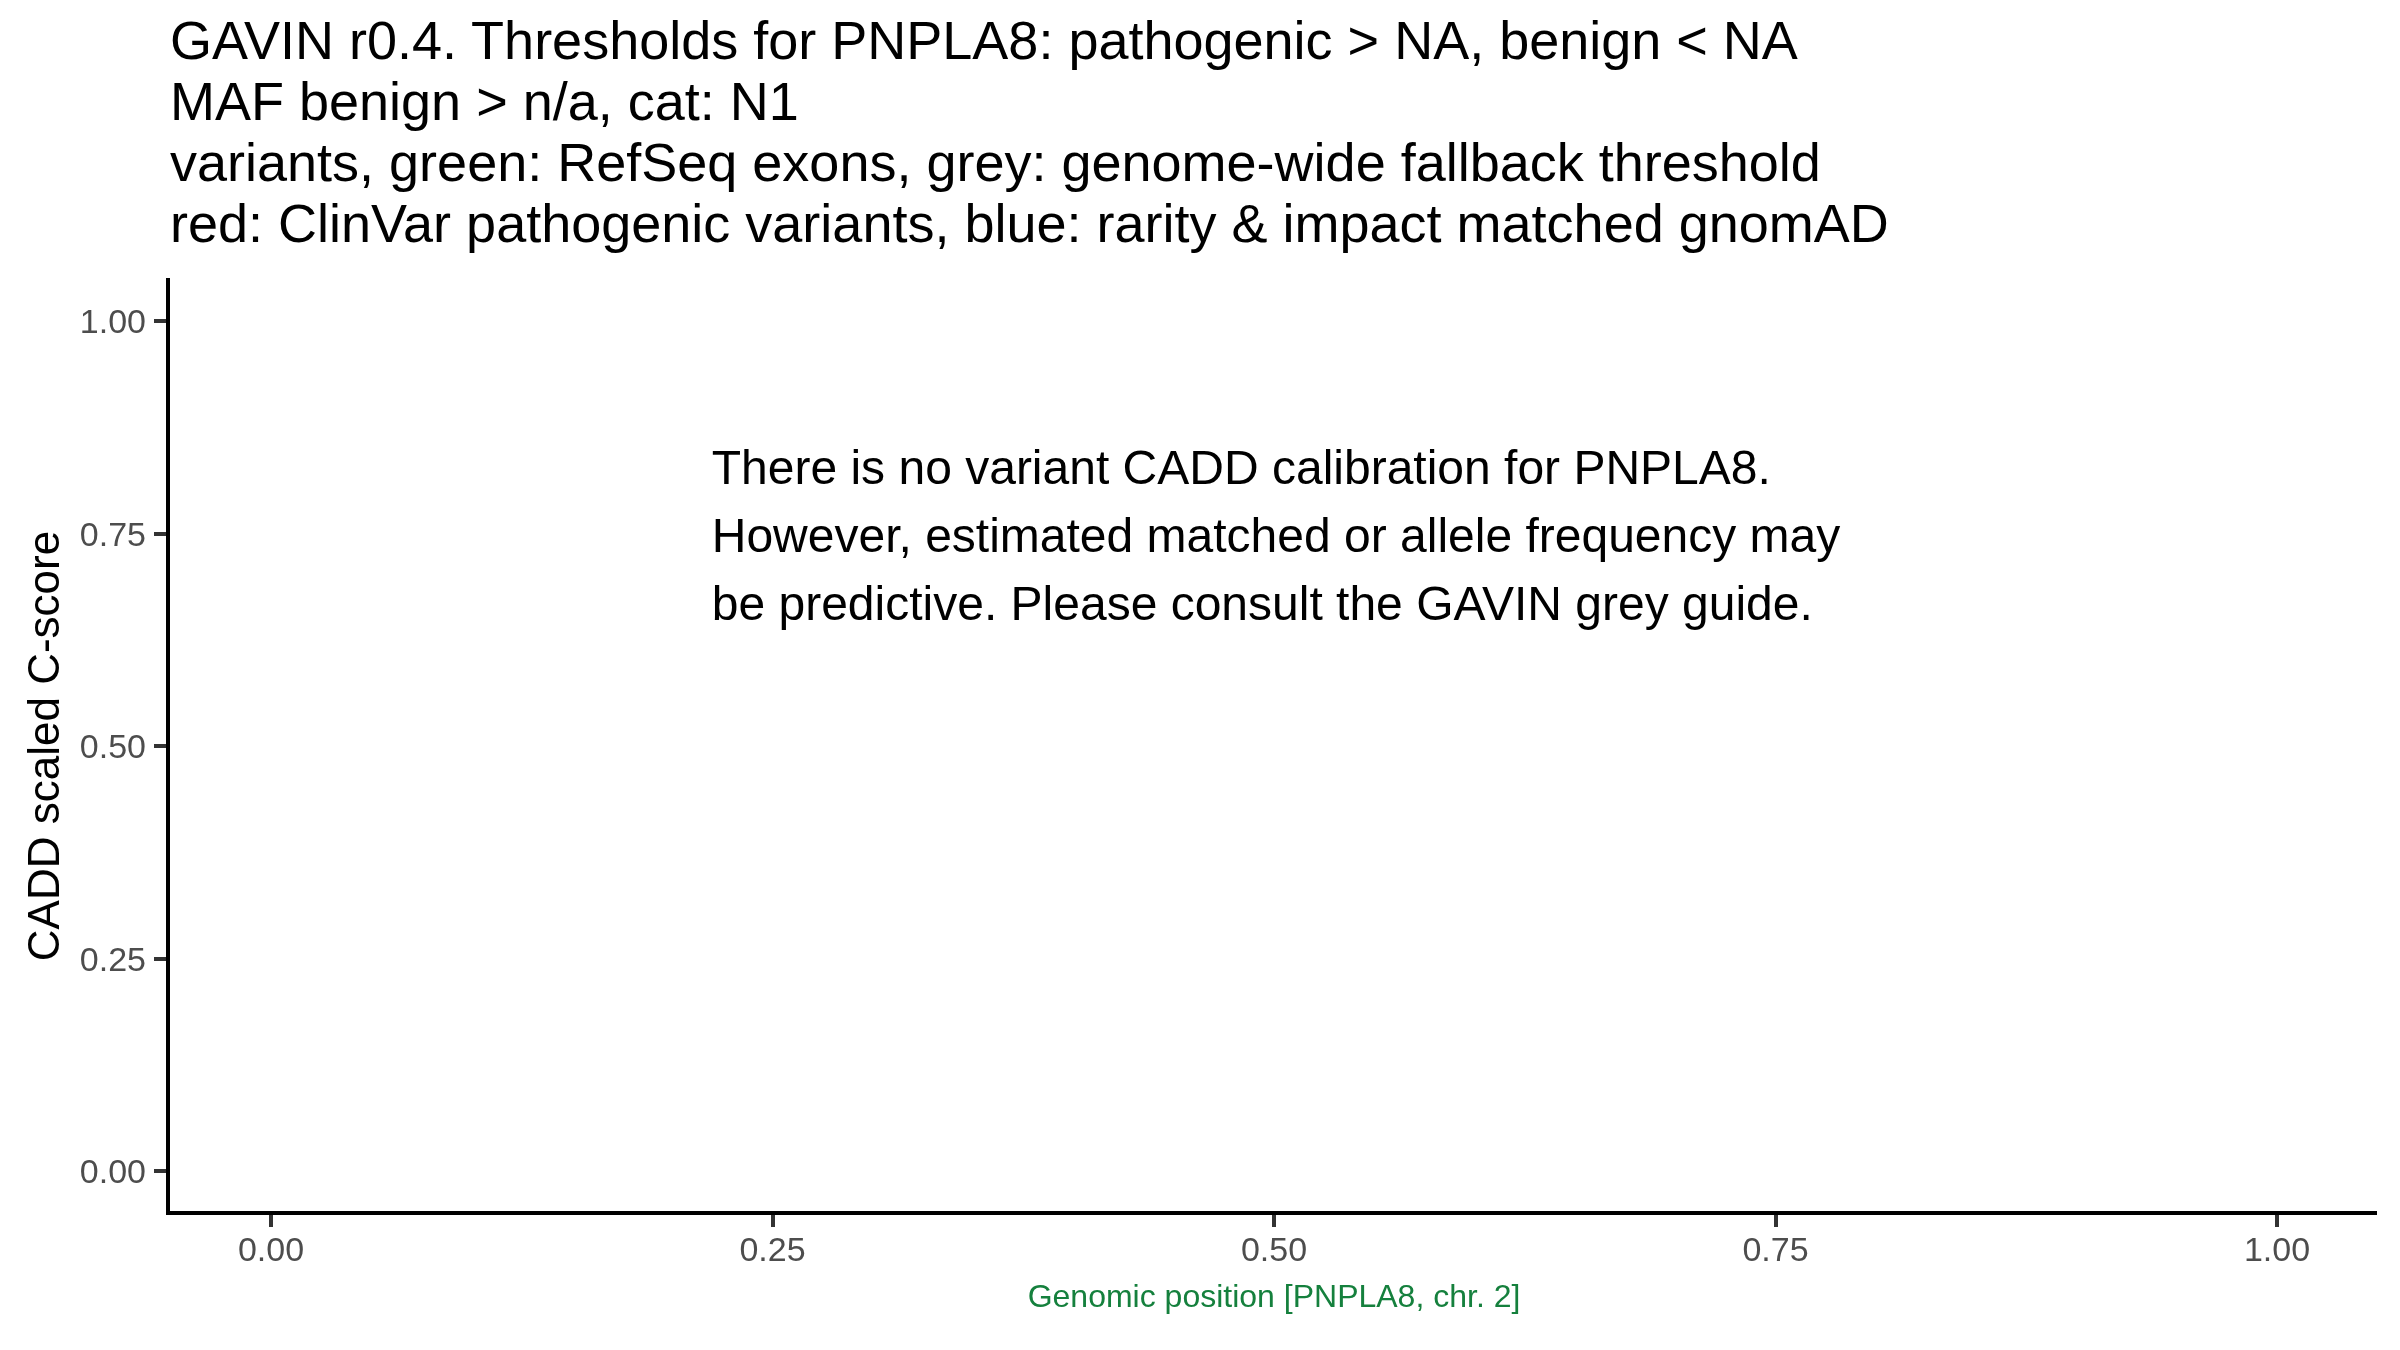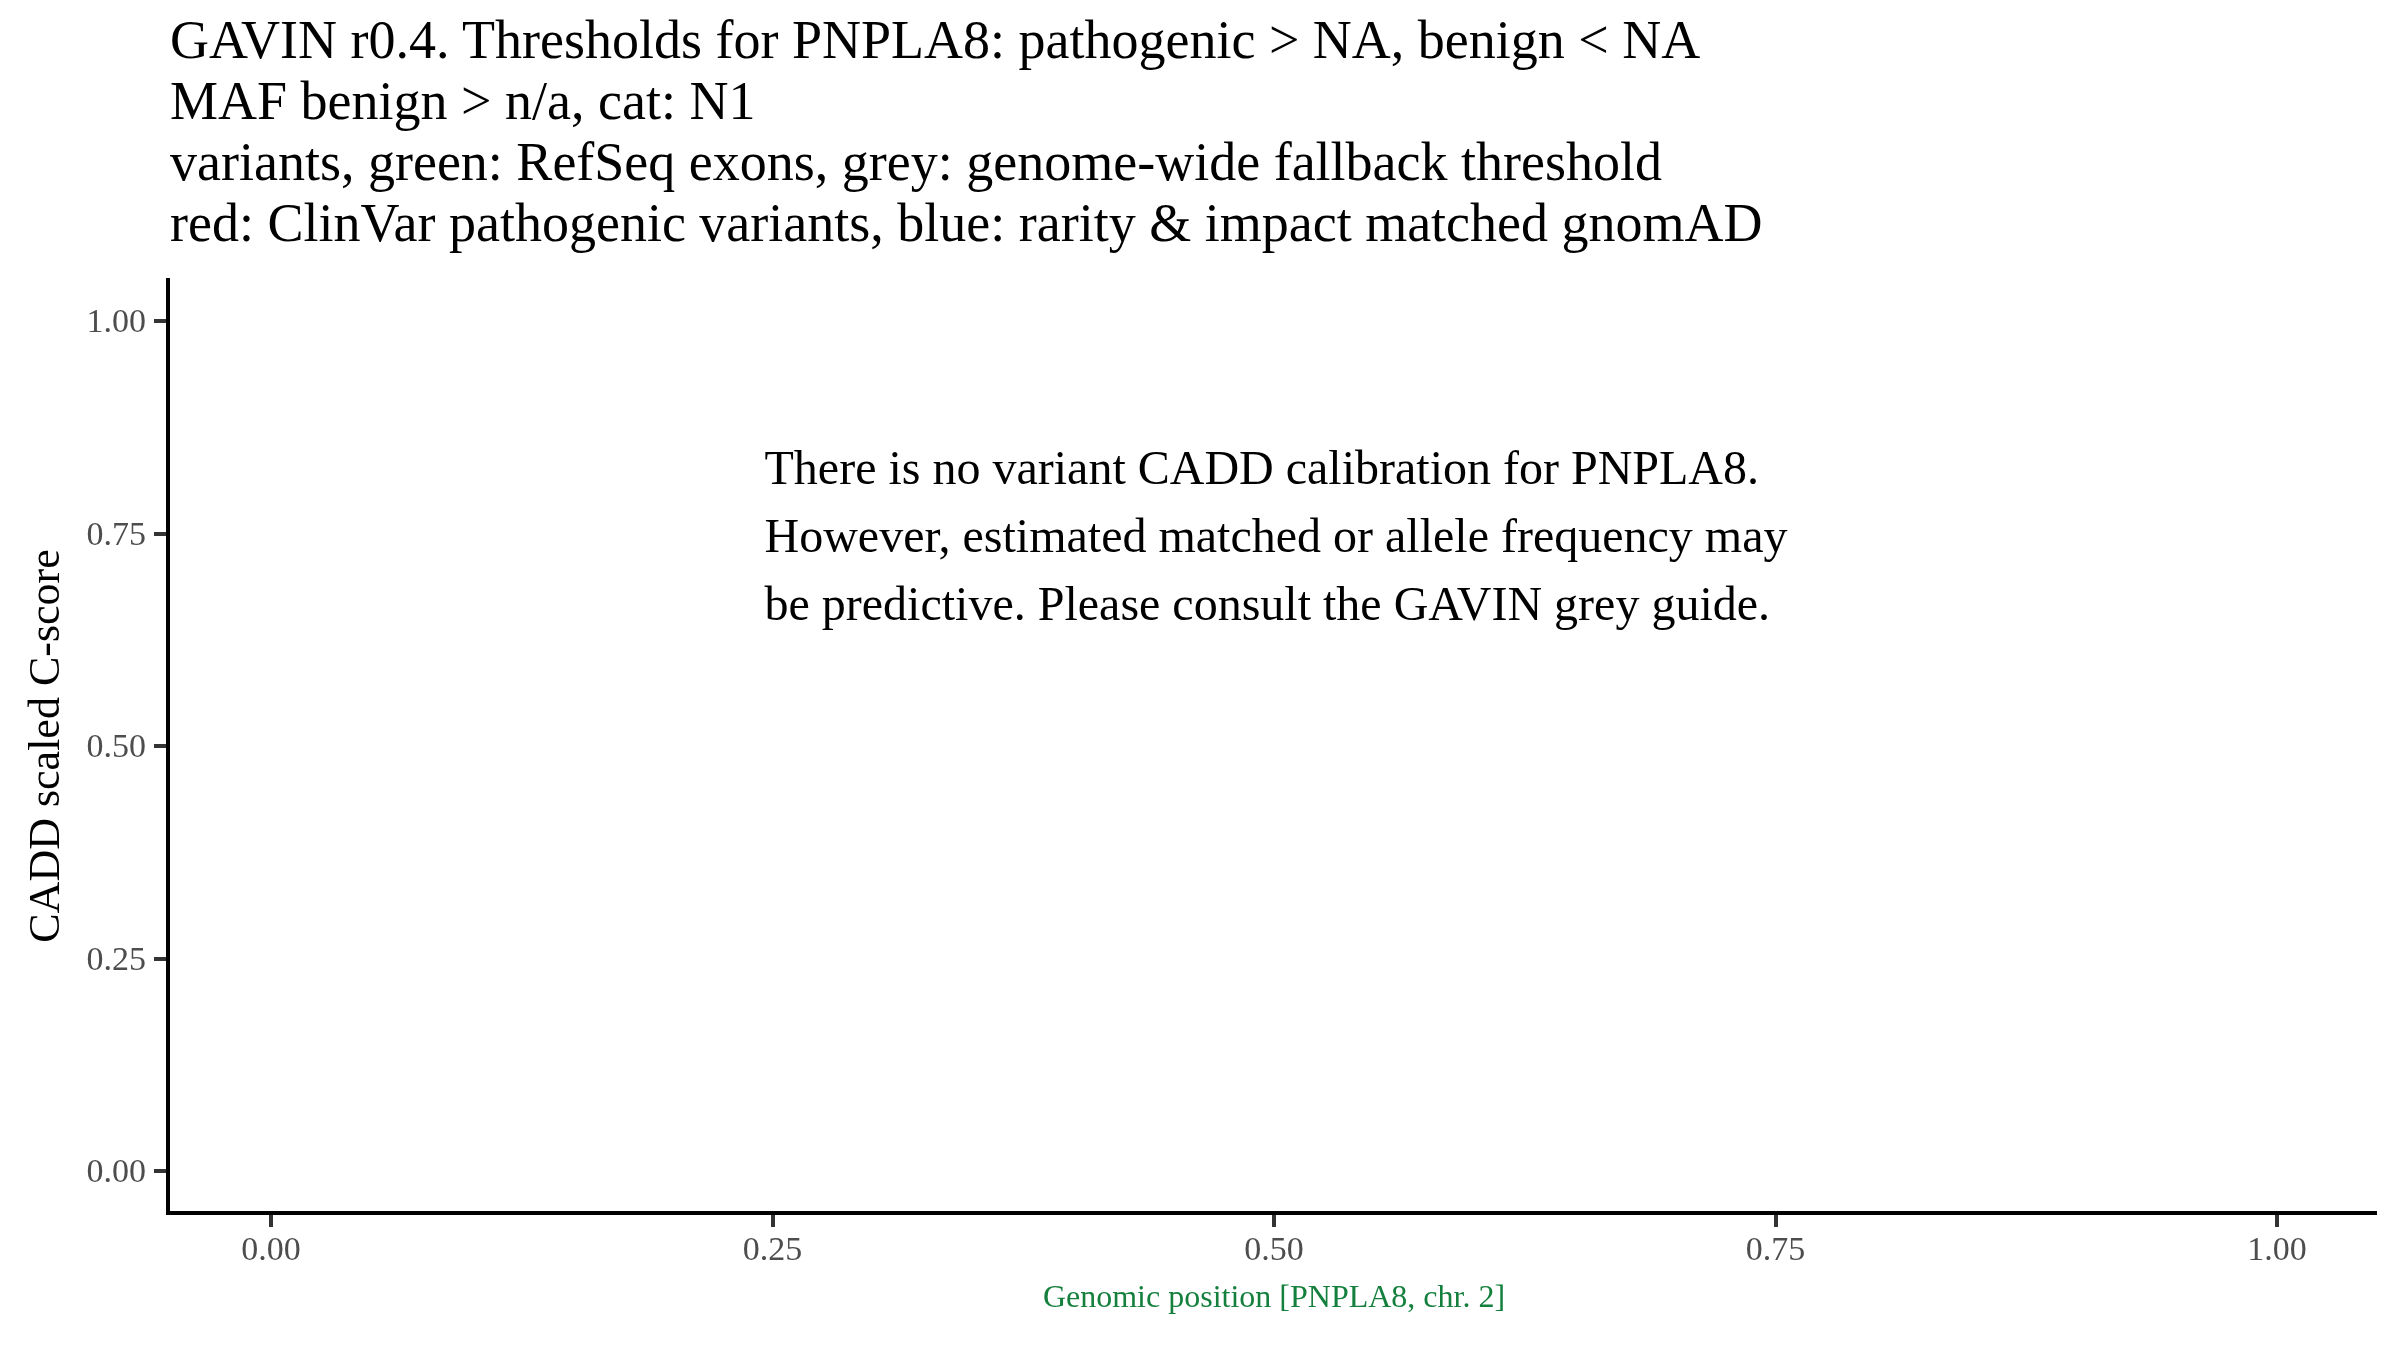--- a/index.html
+++ b/index.html
@@ -1,21 +1,21 @@
 <!DOCTYPE html>
 <html><head>
 <meta charset="utf-8">
 <style>
   html, body { margin: 0; padding: 0; background: #ffffff; }
   #chart-root {
     position: relative;
     width: 2400px;
     height: 1350px;
     background: #ffffff;
-    font-family: Liberation Serif, serif;
+    font-family: Liberation Sans, sans-serif;
     color: #000000;
     overflow: hidden;
   }
   
   #chart-title {
     position: absolute;
     left: 170px;
     top: 10px;
     font-size: 54px;
     line-height: 61px;

